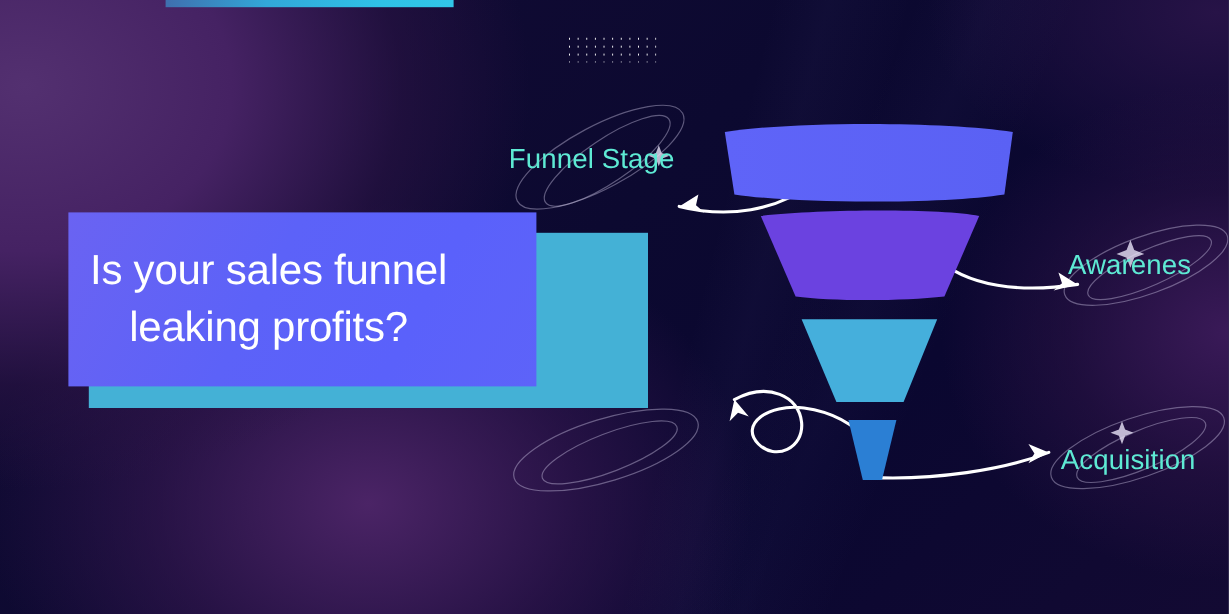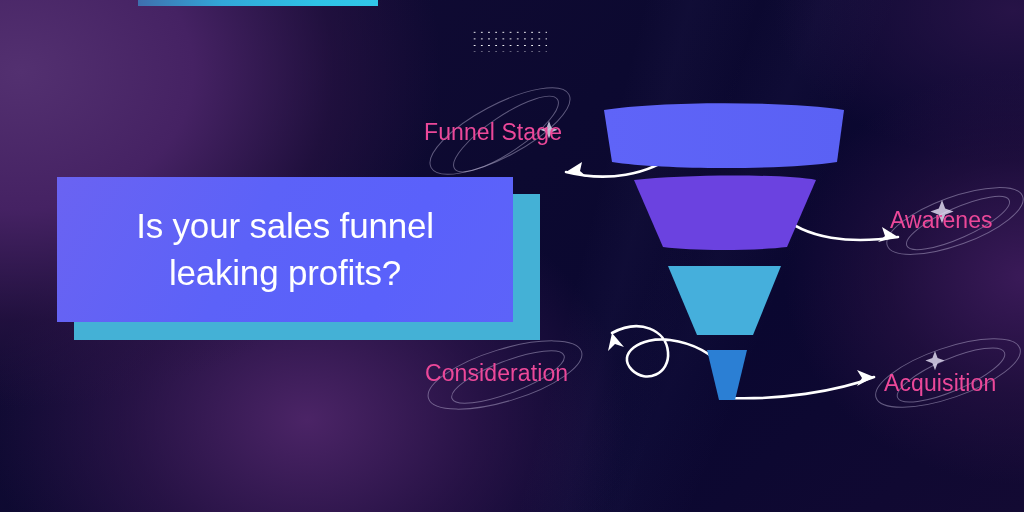--- a/index.html
+++ b/index.html
@@ -52,42 +52,42 @@
   }
 
   
   .card-teal {
     position:absolute; left:74px; top:194px;
     width:466px; height:146px;
     background:#44b1d6;
   }
   .card-main {
     position:absolute; left:57px; top:177px;
-    width:456px; height:145px;
+    width:390px; height:145px;
     background:linear-gradient(118deg,#6a63f2 0%,#5c62f8 42%,#5a61fb 72%,#5d63f9 100%);
-    display:flex; align-items:center; justify-content:center;
+    display:flex; align-items:center; justify-content:flex-start;
   }
   .headline {
     color:#ffffff;
     font-size:35px;
     line-height:1.33;
     font-weight:400;
     letter-spacing:-0.2px;
     text-align:center;
     padding:0 18px;
     white-space:pre-line;
   }
 
   
   .funnel { position:absolute; left:0; top:0; width:1024px; height:512px; pointer-events:none; }
 
   
   .lbl {
     position:absolute;
-    color:#ec4899;
+    color:#5eead4;
     font-size:23px;
     font-weight:400;
     letter-spacing:0.1px;
     white-space:nowrap;
   }
   .lbl-funnel-stage { left:424px; top:119px; }
   .lbl-awareness    { left:890px; top:207px; }
   .lbl-consideration{ left:425px; top:360px; }
   .lbl-acquisition  { left:884px; top:360px;margin-top:10px; }
 
@@ -162,16 +162,15 @@
     <path fill="#6b42e0" d="M634 180 C 686 174, 786 174, 816 180
              L 787 247 C 752 251, 692 251, 663 247 Z"></path>
 
     <path fill="#45afdc" d="M668 266 L 781 266 L 753 335 L 697 335 Z"></path>
 
     <path fill="#2b7fd4" d="M707 350 L 747 350 L 735 400 L 719 400 Z"></path>
   </svg>
 
   <div class="lbl lbl-funnel-stage">Funnel Stage</div>
   <div class="lbl lbl-awareness">Awarenes</div>
-  <div class="lbl lbl-consideration">Consideration</div>
   <div class="lbl lbl-acquisition">Acquisition</div>
 
 </div>
 
 </body></html>

